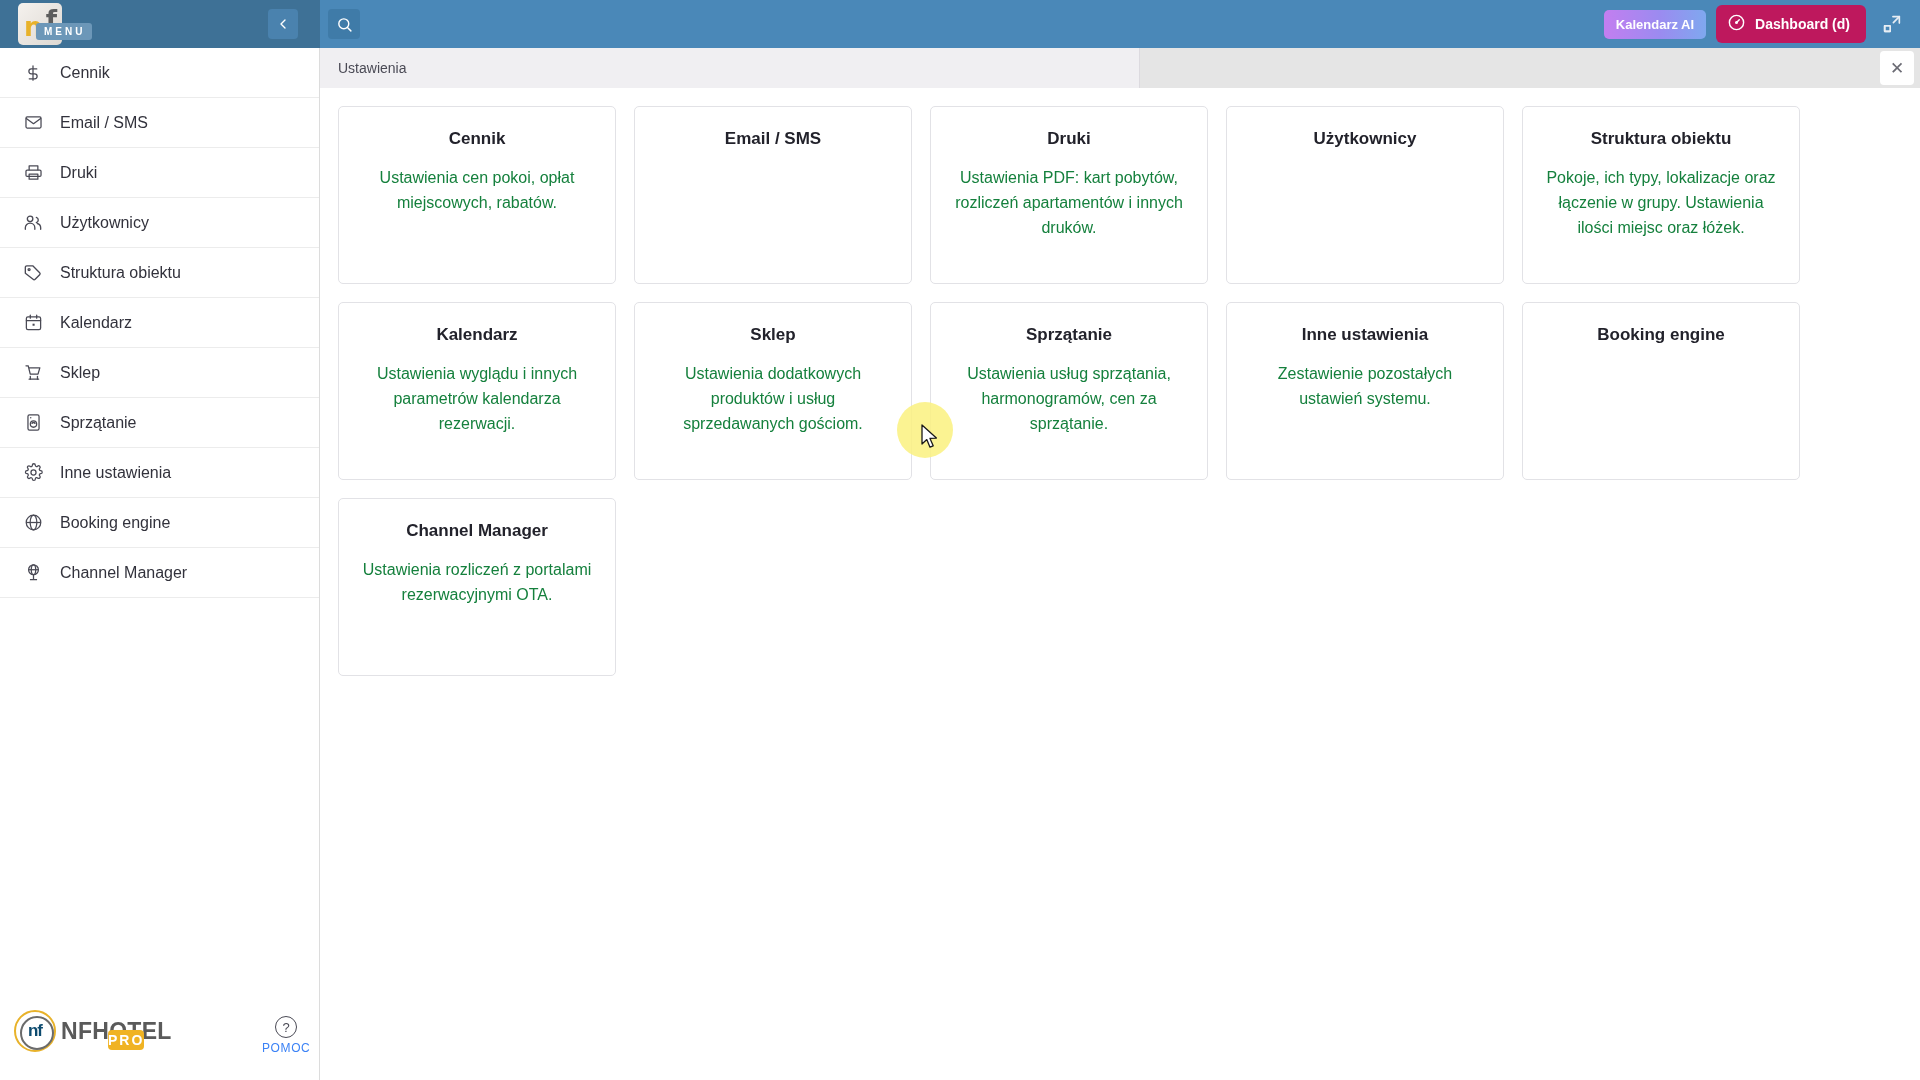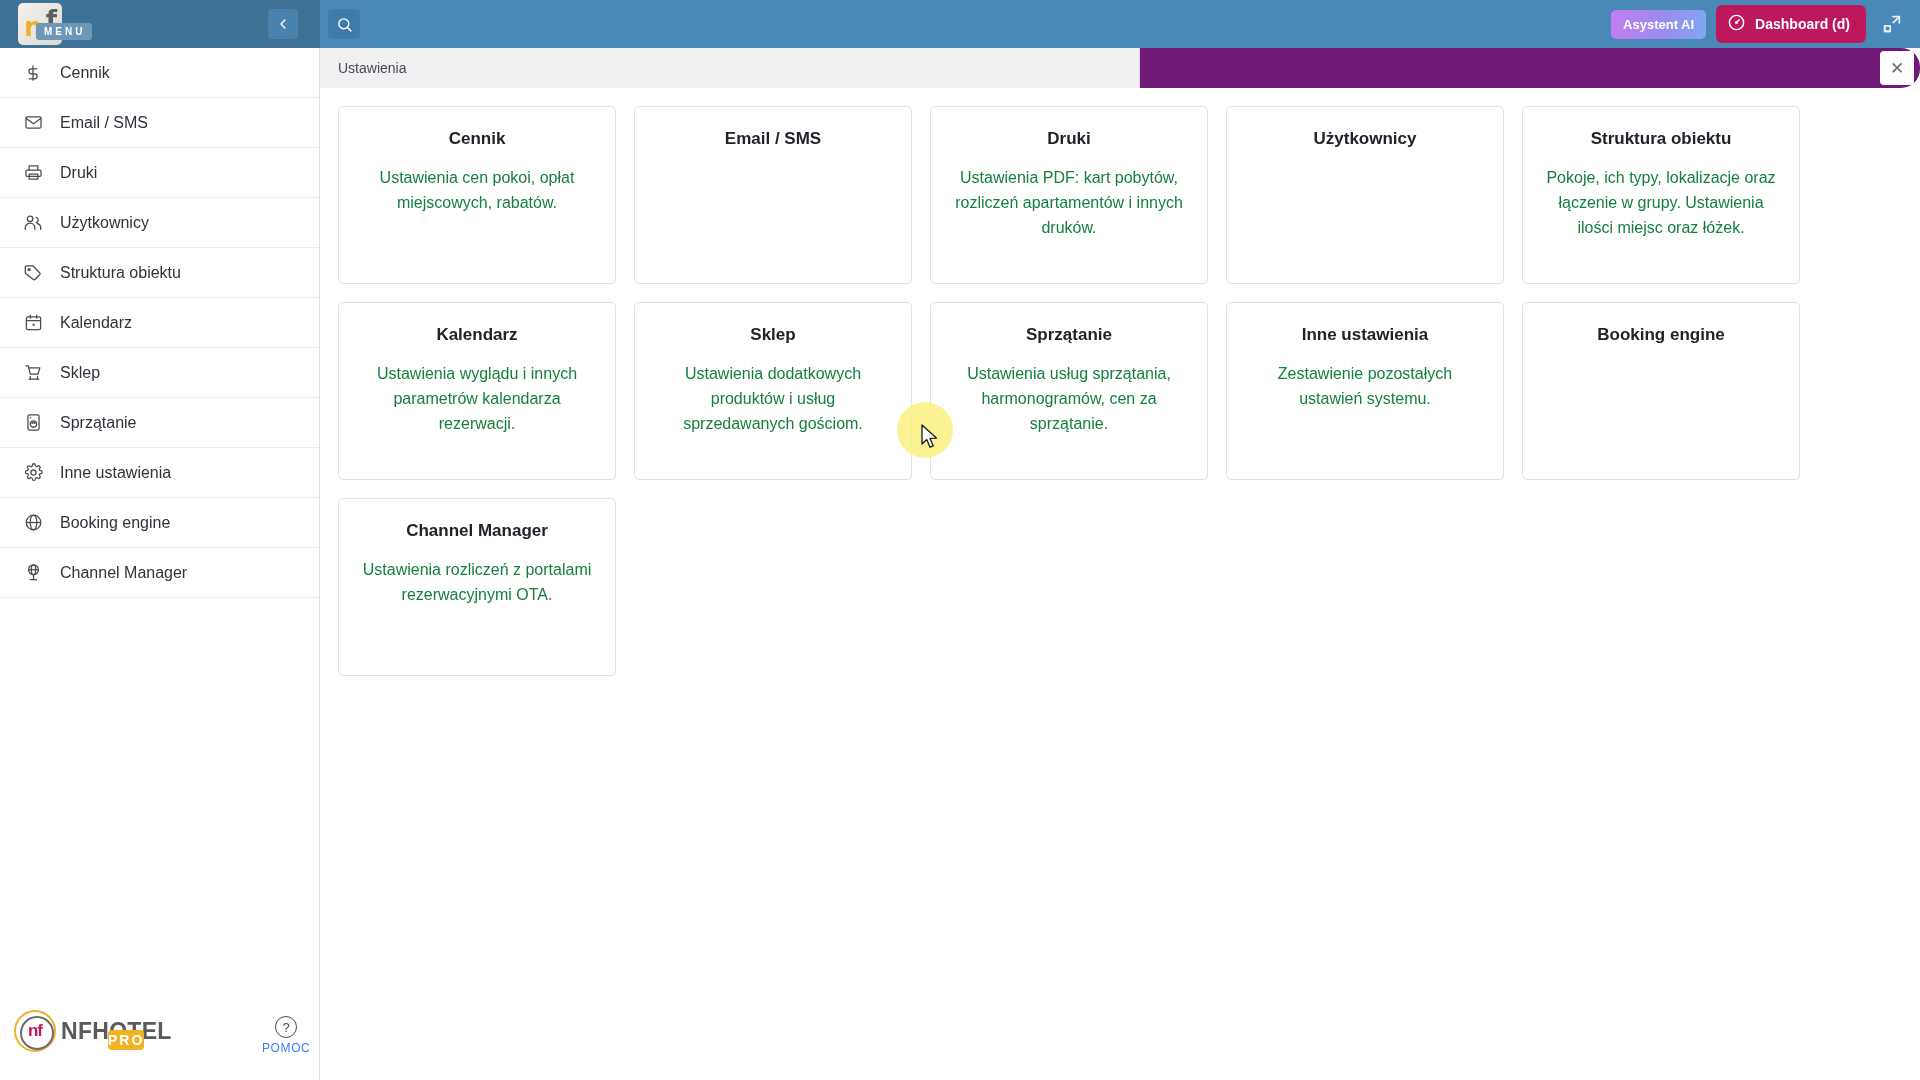--- a/index.html
+++ b/index.html
@@ -118,21 +118,21 @@
     width: 42px; height: 42px; border-radius: 50%;
     border: 2px solid #e8b22a; position: relative;
     display: flex; align-items: center; justify-content: center;
   }
   .nf-mark::after {
     content: ""; position: absolute; left: 4px; top: 4px;
     width: 30px; height: 30px; border-radius: 50%;
     border: 2px solid #6b6b6b;
   }
   .nf-mark span {
-    font-size: 17px; font-weight: bold; color: #be185d;
+    font-size: 17px; font-weight: bold; color: #0c4a6e;
     position: relative; z-index: 2; letter-spacing: -1px;
   }
   .nf-text {
     font-size: 23px; font-weight: bold; color: #5a5a5a;
     letter-spacing: 0.3px; margin-left: 5px; margin-top: 8px;
   }
   .nf-pro {
     position: absolute; left: 108px; top: 36px;
     background: #f0b323; color: #ffffff;
     font-size: 14px; font-weight: bold; letter-spacing: 2px;
@@ -154,22 +154,22 @@
   }
 
   
   .content {
     position: absolute; top: 48px; left: 320px;
     width: 1600px; height: 1032px;
     background: #ffffff;
   }
   .subheader {
     position: relative; width: 1600px; height: 40px;
-    background: #701a75;
-    display: flex; align-items: center; border-radius: 19px;
+    background: #e5e5e5;
+    display: flex; align-items: center;
   }
   .tab-active {
     height: 40px; width: 820px;
     display: flex; align-items: center;
     padding-left: 18px;
     background: #f0eff2;
     border-right: 1px solid #dcdadf;
     font-size: 14px; color: #4a4a55;
     cursor: pointer;
   }
@@ -236,21 +236,21 @@
   </div>
 
   <div class="search-btn">
     <svg width="17" height="17" viewBox="0 0 24 24" fill="none" stroke="#ffffff" stroke-width="2" stroke-linecap="round">
         <circle cx="11" cy="11" r="7"></circle>
         <line x1="16.5" y1="16.5" x2="21" y2="21"></line>
       </svg>
   </div>
 
   <div class="topbar-right">
-    <div class="ai-btn">Asystent AI</div>
+    <div class="ai-btn">Kalendarz AI</div>
     <div class="dash-btn">
       <span>
         <svg width="19" height="19" viewBox="0 0 24 24" fill="none" stroke="#ffffff" stroke-width="1.8" stroke-linecap="round">
             <circle cx="12" cy="12" r="9"></circle>
             <line x1="12" y1="12" x2="15.5" y2="8.5"></line>
             <circle cx="12" cy="12" r="1" fill="#ffffff"></circle>
           </svg>
       </span>
       <span>Dashboard (d)</span>
     </div>

